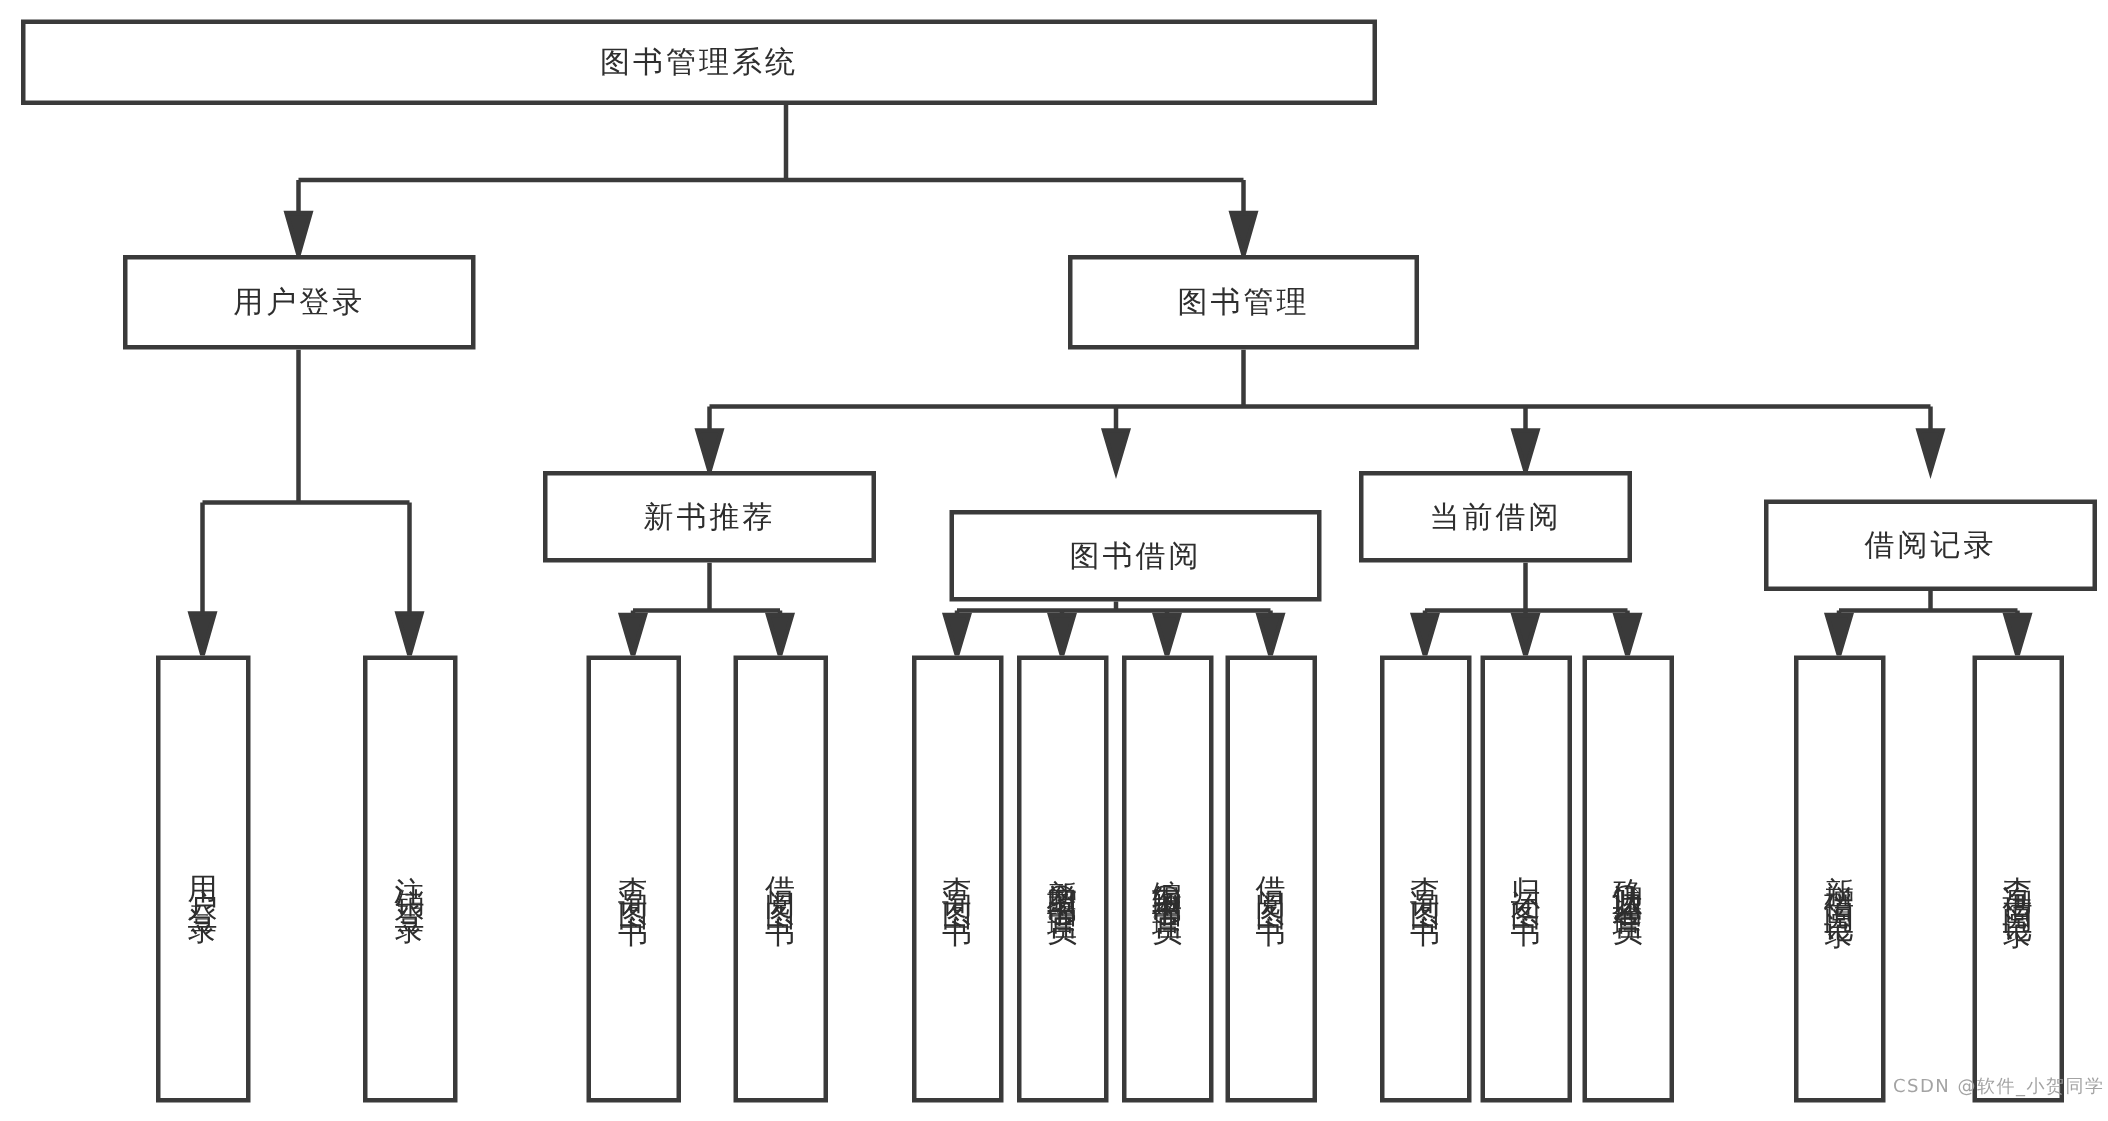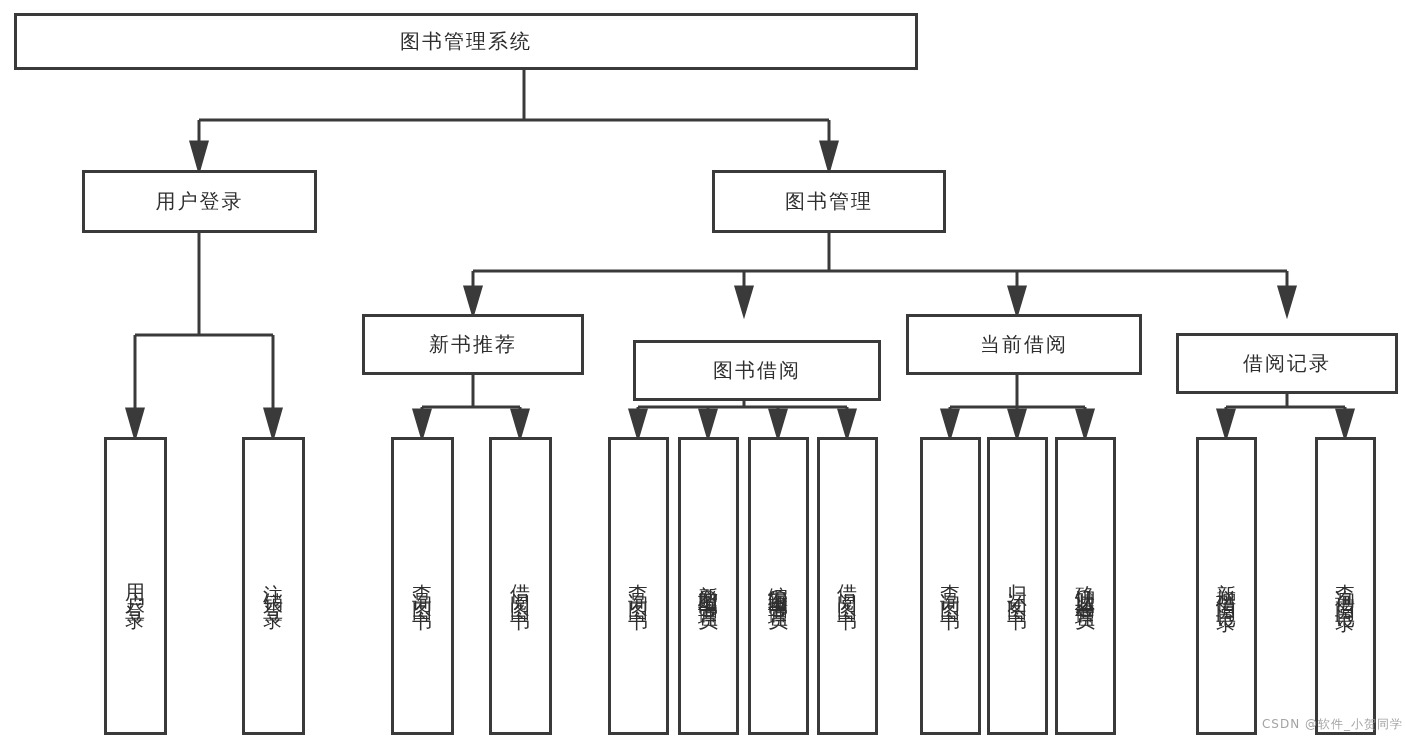--- a/index.html
+++ b/index.html
@@ -144,21 +144,21 @@
   <div class="node hnode" style="left:712px; top:170px; width:234px; height:63px;">
     <span>图书管理</span>
   </div>
 
   <div class="node hnode" style="left:362px; top:314px; width:222px; height:61px;">
     <span>新书推荐</span>
   </div>
   <div class="node hnode" style="left:633px; top:314px; width:248px; height:61px;margin-top:26px;">
     <span>图书借阅</span>
   </div>
-  <div class="node hnode" style="left:906px; top:314px; width:236px; height:61px;">
+  <div class="node hnode" style="left:906px; top:314px; width:182px; height:61px;">
     <span>当前借阅</span>
   </div>
   <div class="node hnode" style="left:1176px; top:314px; width:222px; height:61px;margin-top:19px;">
     <span>借阅记录</span>
   </div>
 
   <div class="node leaf" style="left:104px; top:437px; width:63px; height:298px;">
     <span class="vtext">用户登录</span>
   </div>
   <div class="node leaf" style="left:242px; top:437px; width:63px; height:298px;">

